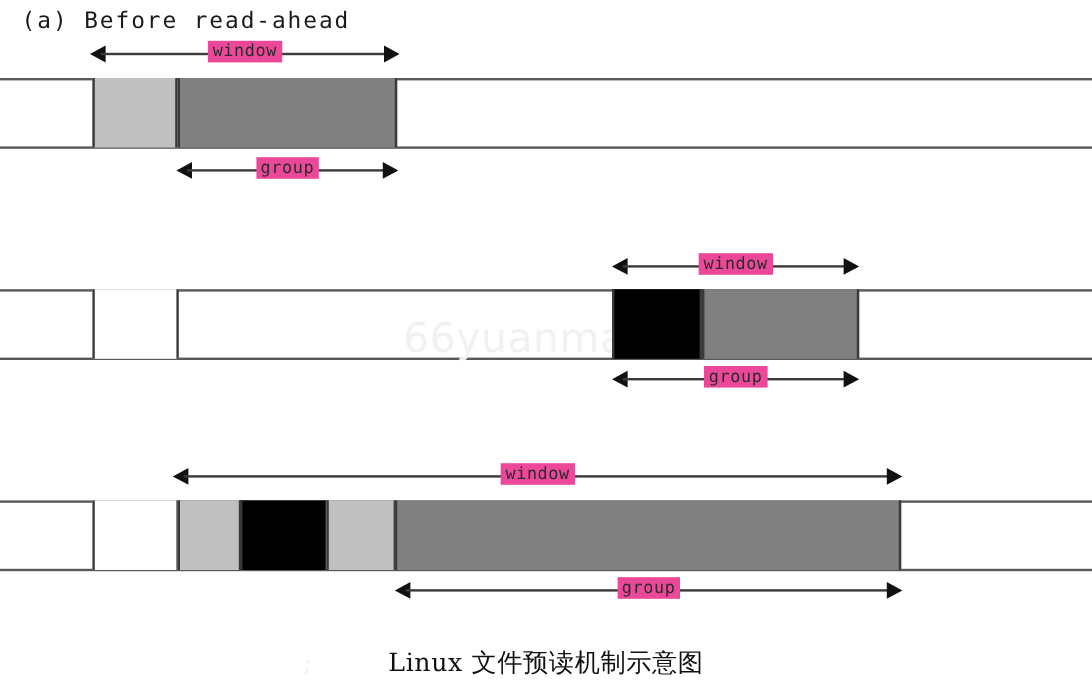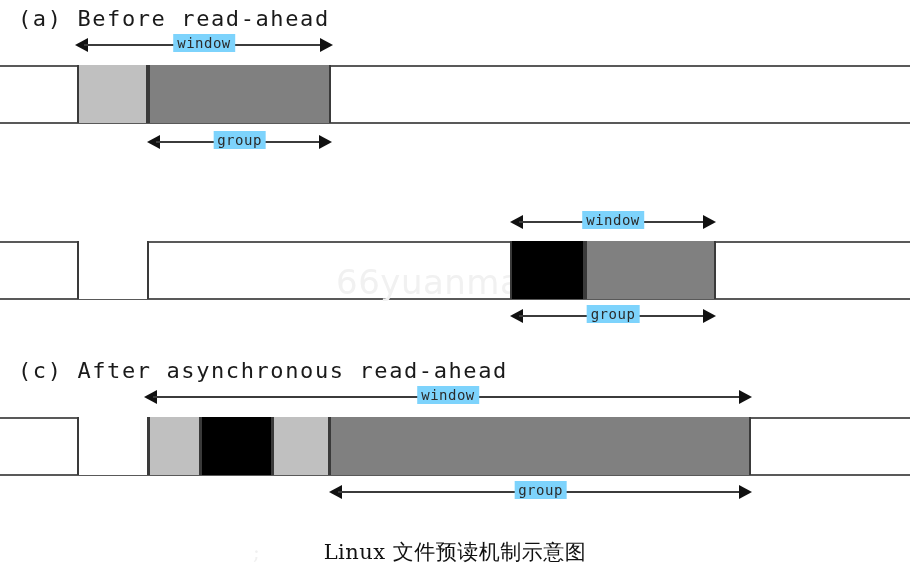--- a/index.html
+++ b/index.html
@@ -13,21 +13,21 @@
     height: 574px;
     background: #ffffff;
     font-family: "DejaVu Serif", "Liberation Serif", serif;
     overflow: hidden;
   }
 
   
   .heading {
     position: absolute;
     font-family: "DejaVu Sans Mono", "Liberation Mono", monospace;
-    font-size: 22px;
+    font-size: 19px;
     letter-spacing: 1.6px;
     color: #1a1a1a;
     white-space: nowrap;
   }
 
   
   .rail {
     position: absolute;
     left: 0;
     width: 910px;
@@ -70,21 +70,21 @@
   }
   .dim .head.right {
     right: 0;
     border-left: 13px solid #111111;
   }
   .dim .lbl {
     position: absolute;
     top: -2px;
     left: 50%;
     transform: translateX(-50%);
-    background: #7dd3fc;
+    background: #ec4899;
     padding: 0 4px;
     font-family: "DejaVu Sans Mono", "Liberation Mono", monospace;
     font-size: 14px;
     letter-spacing: 0.5px;
     color: #2b2b2b;
     line-height: 18px;
     white-space: nowrap;
   }
 
   
@@ -165,21 +165,20 @@
   <div class="block" style="left:510px; top:241px; width:75px; height:58px; background:#000000;"></div>
   <div class="block" style="left:585px; top:241px; width:131px; height:58px; background:#808080;"></div>
 
   <div class="dim" style="left:510px; top:307px; width:206px;">
     <div class="head left"></div>
     <div class="line"></div>
     <div class="head right"></div>
     <div class="lbl">group</div>
   </div>
 
-  <div class="heading" style="left:18px; top:358px;">(c)  After  asynchronous  read-ahead</div>
 
   <div class="dim" style="left:144px; top:388px; width:608px;">
     <div class="head left"></div>
     <div class="line"></div>
     <div class="head right"></div>
     <div class="lbl">window</div>
   </div>
 
   <div class="rail" style="top:417px;"></div>
   <div class="rail" style="top:474px;"></div>

